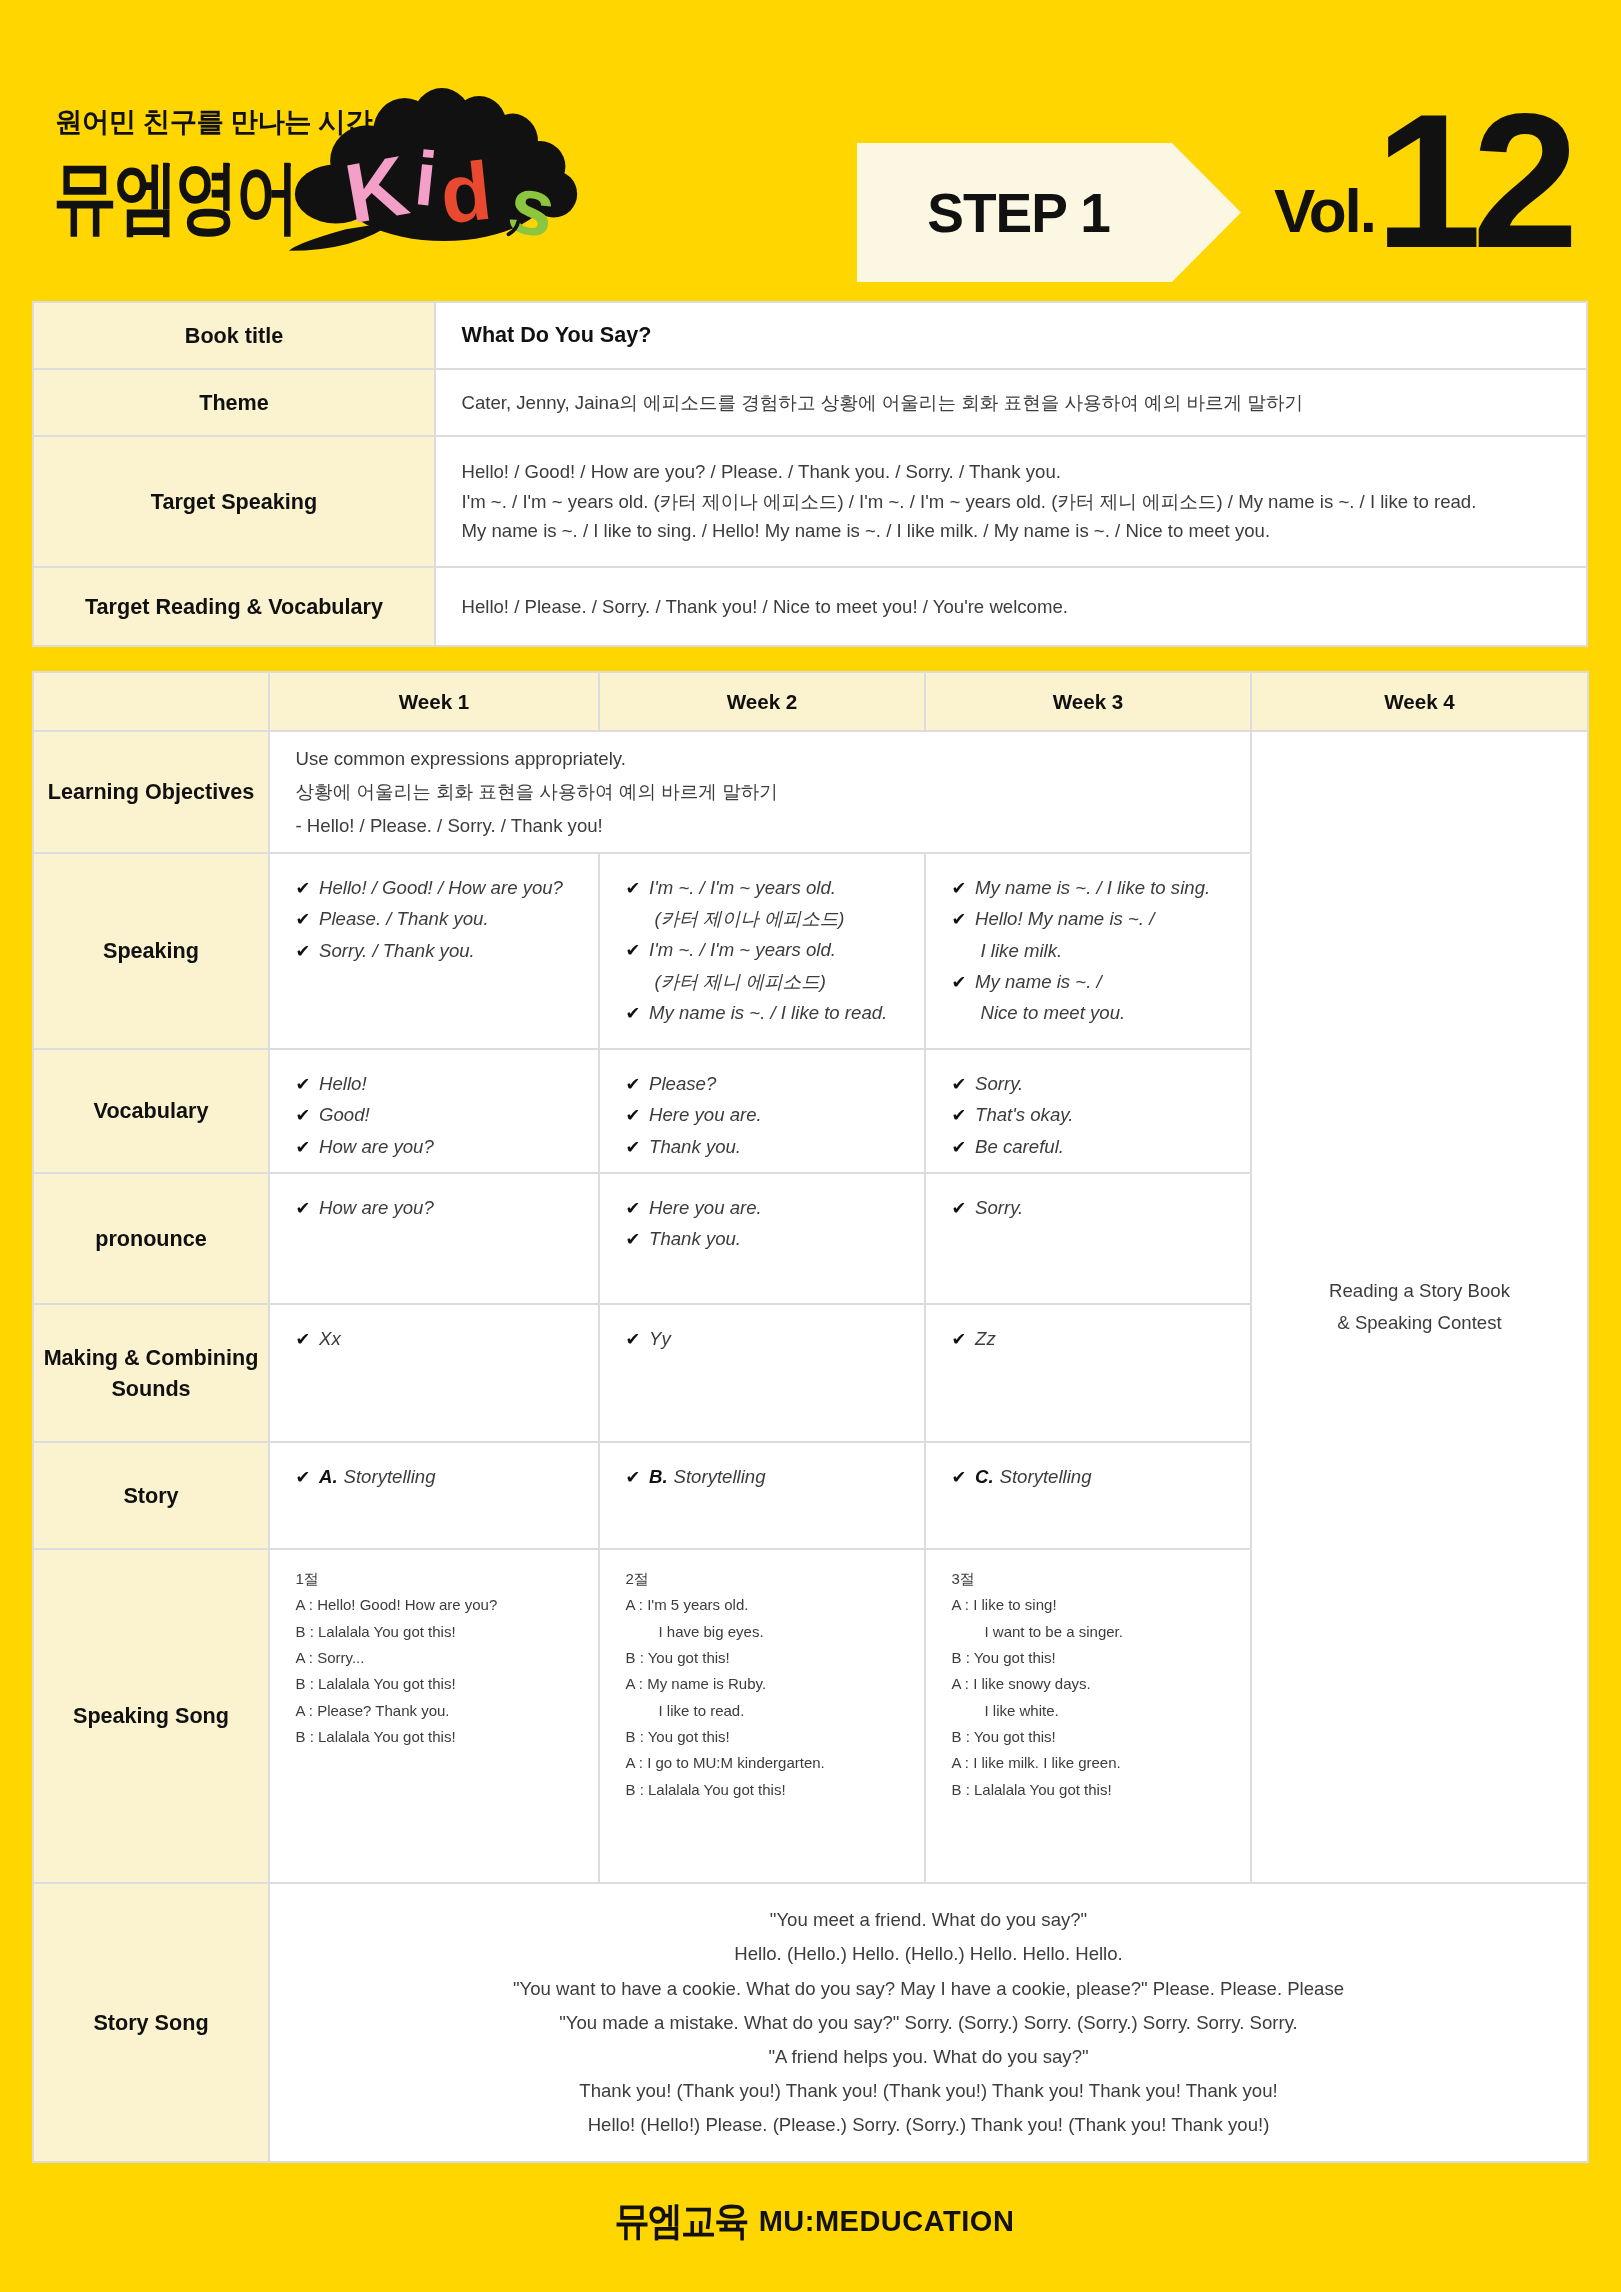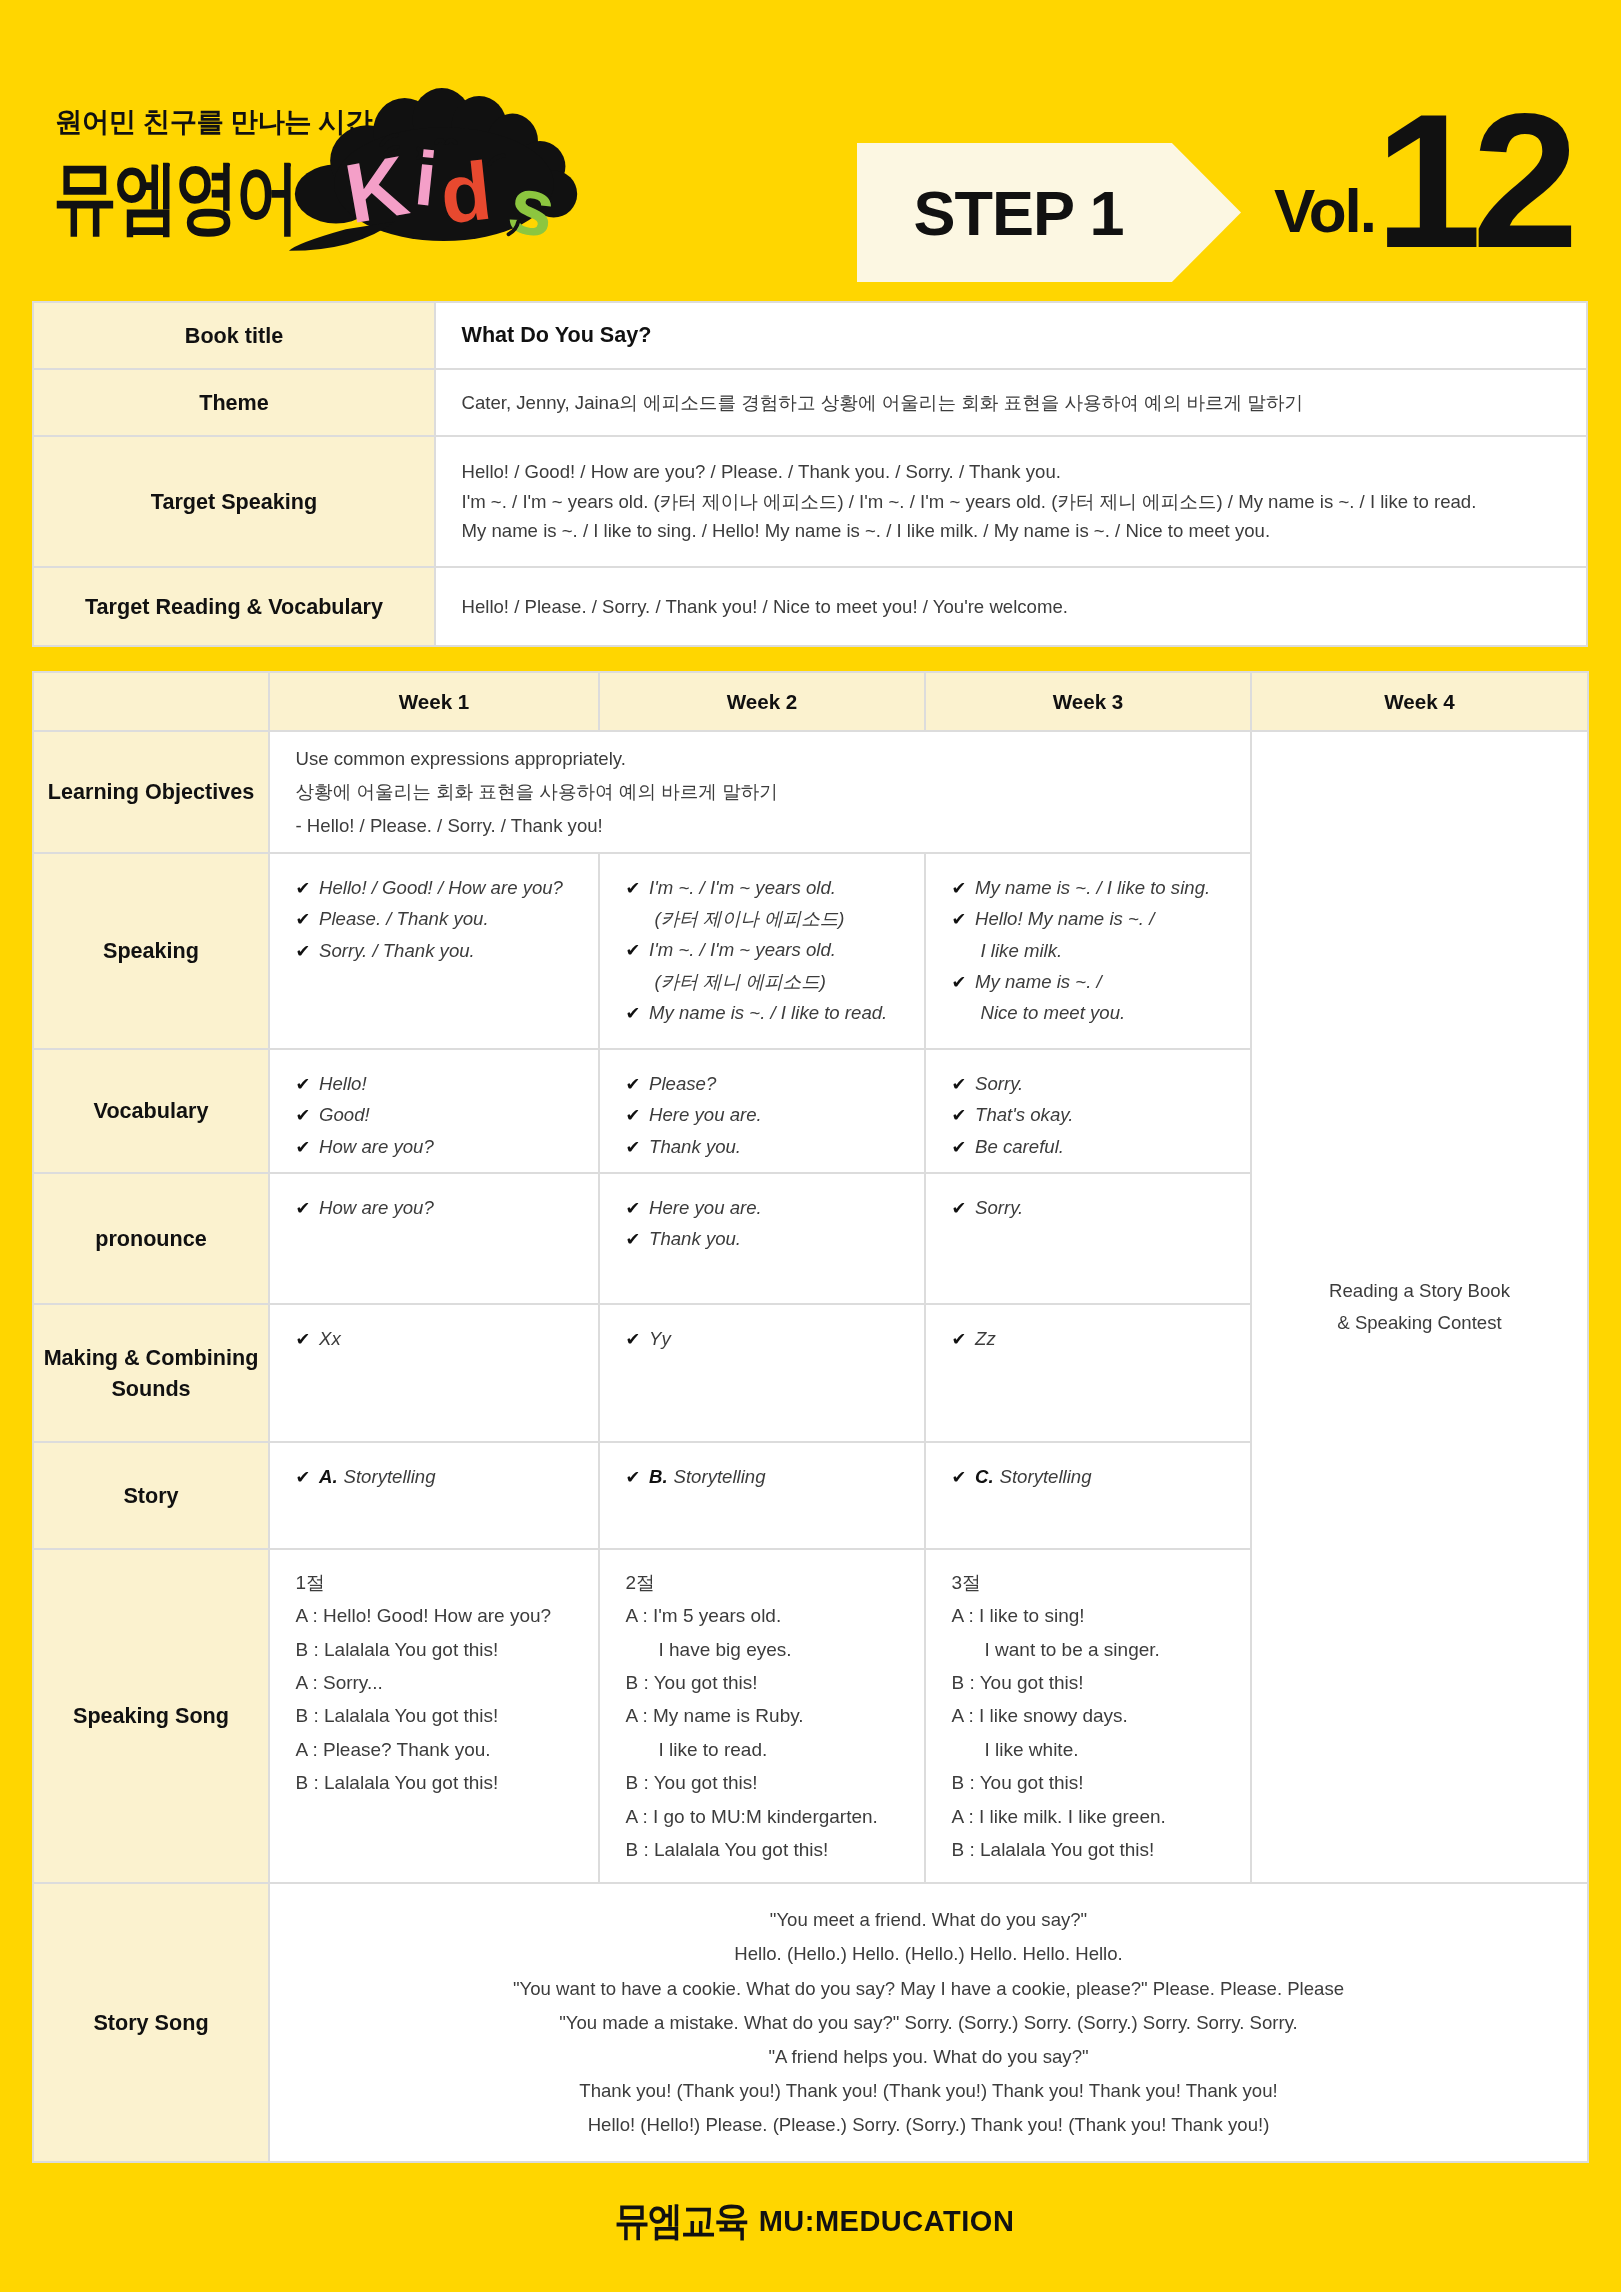--- a/index.html
+++ b/index.html
@@ -8,21 +8,21 @@
 
   
   .tagline{position:absolute;left:55px;top:104px;font-size:27.4px;font-weight:700;color:#111;letter-spacing:-0.5px;}
   .brand{position:absolute;left:53px;top:155px;font-size:80px;font-weight:900;color:#111;
          transform:scaleX(.80);transform-origin:left top;letter-spacing:-3.9px;line-height:1.05;}
   .kids-logo{position:absolute;left:287px;top:84px;}
 
   .step-banner{position:absolute;left:857px;top:143px;width:384px;height:139px;background:#FCF7E2;
     clip-path:polygon(0 0,82% 0,100% 50%,82% 100%,0 100%);
     display:flex;align-items:center;justify-content:center;padding-right:69px;box-sizing:border-box;}
-  .step-banner .txt{font-size:63px;font-weight:900;color:#111;letter-spacing:-1px;margin-left:8px;}
+  .step-banner .txt{font-size:55px;font-weight:900;color:#111;letter-spacing:-1px;margin-left:8px;}
   .vol{position:absolute;left:1274px;top:106px;display:flex;align-items:flex-end;color:#111;}
   .vol .pre{font-size:62px;font-weight:700;line-height:1;padding-bottom:13.7px;letter-spacing:-2px;}
   .vol .num{font-size:192px;font-weight:900;line-height:0.78;letter-spacing:-9.8px;}
 
   
   table{border-collapse:collapse;table-layout:fixed;}
   td{border:2px solid #DCDCDC;box-sizing:border-box;}
   .lbl{background:#FBF2CF;font-weight:700;color:#111;text-align:center;vertical-align:middle;font-size:21.6px;line-height:1.45;}
   .val{background:#fff;color:#3c3c3c;font-size:18.6px;vertical-align:middle;padding:9.8px 25.5px;line-height:1.6;}
 
@@ -46,21 +46,21 @@
   .r-st td{height:107px;}
   .r-ss td{height:334px;}
   .r-sg td{height:279px;}
   .cell{background:#fff;color:#3c3c3c;font-size:18.6px;vertical-align:top;padding:17.6px 19.6px 9.8px 25.5px;line-height:1.68;font-style:italic;}
   .lo-cell{background:#fff;color:#3c3c3c;font-size:18.6px;vertical-align:middle;padding:9.8px 25.5px;line-height:1.8;}
   .w4-cell{background:#fff;color:#3c3c3c;font-size:18.6px;text-align:center;vertical-align:middle;line-height:1.7;}
   .it{padding-left:29px;text-indent:-29px;}
   .it .ck{margin-right:8.8px;font-size:17.6px;color:#111;}
   .it.cont{text-indent:0;}
   .it b{color:#111;margin-right:5.9px;}
-  .song-cell{background:#fff;color:#3c3c3c;font-size:19px;vertical-align:top;padding:15.7px 17.6px 9.8px 25.5px;line-height:1.76;}
+  .song-cell{background:#fff;color:#3c3c3c;font-size:15px;vertical-align:top;padding:15.7px 17.6px 9.8px 25.5px;line-height:1.76;}
   .song-cell .indent{padding-left:33px;}
   .storysong-cell{background:#fff;color:#3c3c3c;font-size:18.6px;text-align:center;vertical-align:middle;line-height:1.83;padding:13.7px 29px;}
 
   
   .footer{position:absolute;left:0;top:2194px;width:100%;display:flex;justify-content:center;align-items:center;color:#111;}
   .footer .kr{font-size:39px;font-weight:900;letter-spacing:-2px;transform:scaleX(.9);}
   .footer .en{font-size:29px;font-weight:800;letter-spacing:0.5px;margin-left:4px;}
 </style>
 </head>
 <body>

